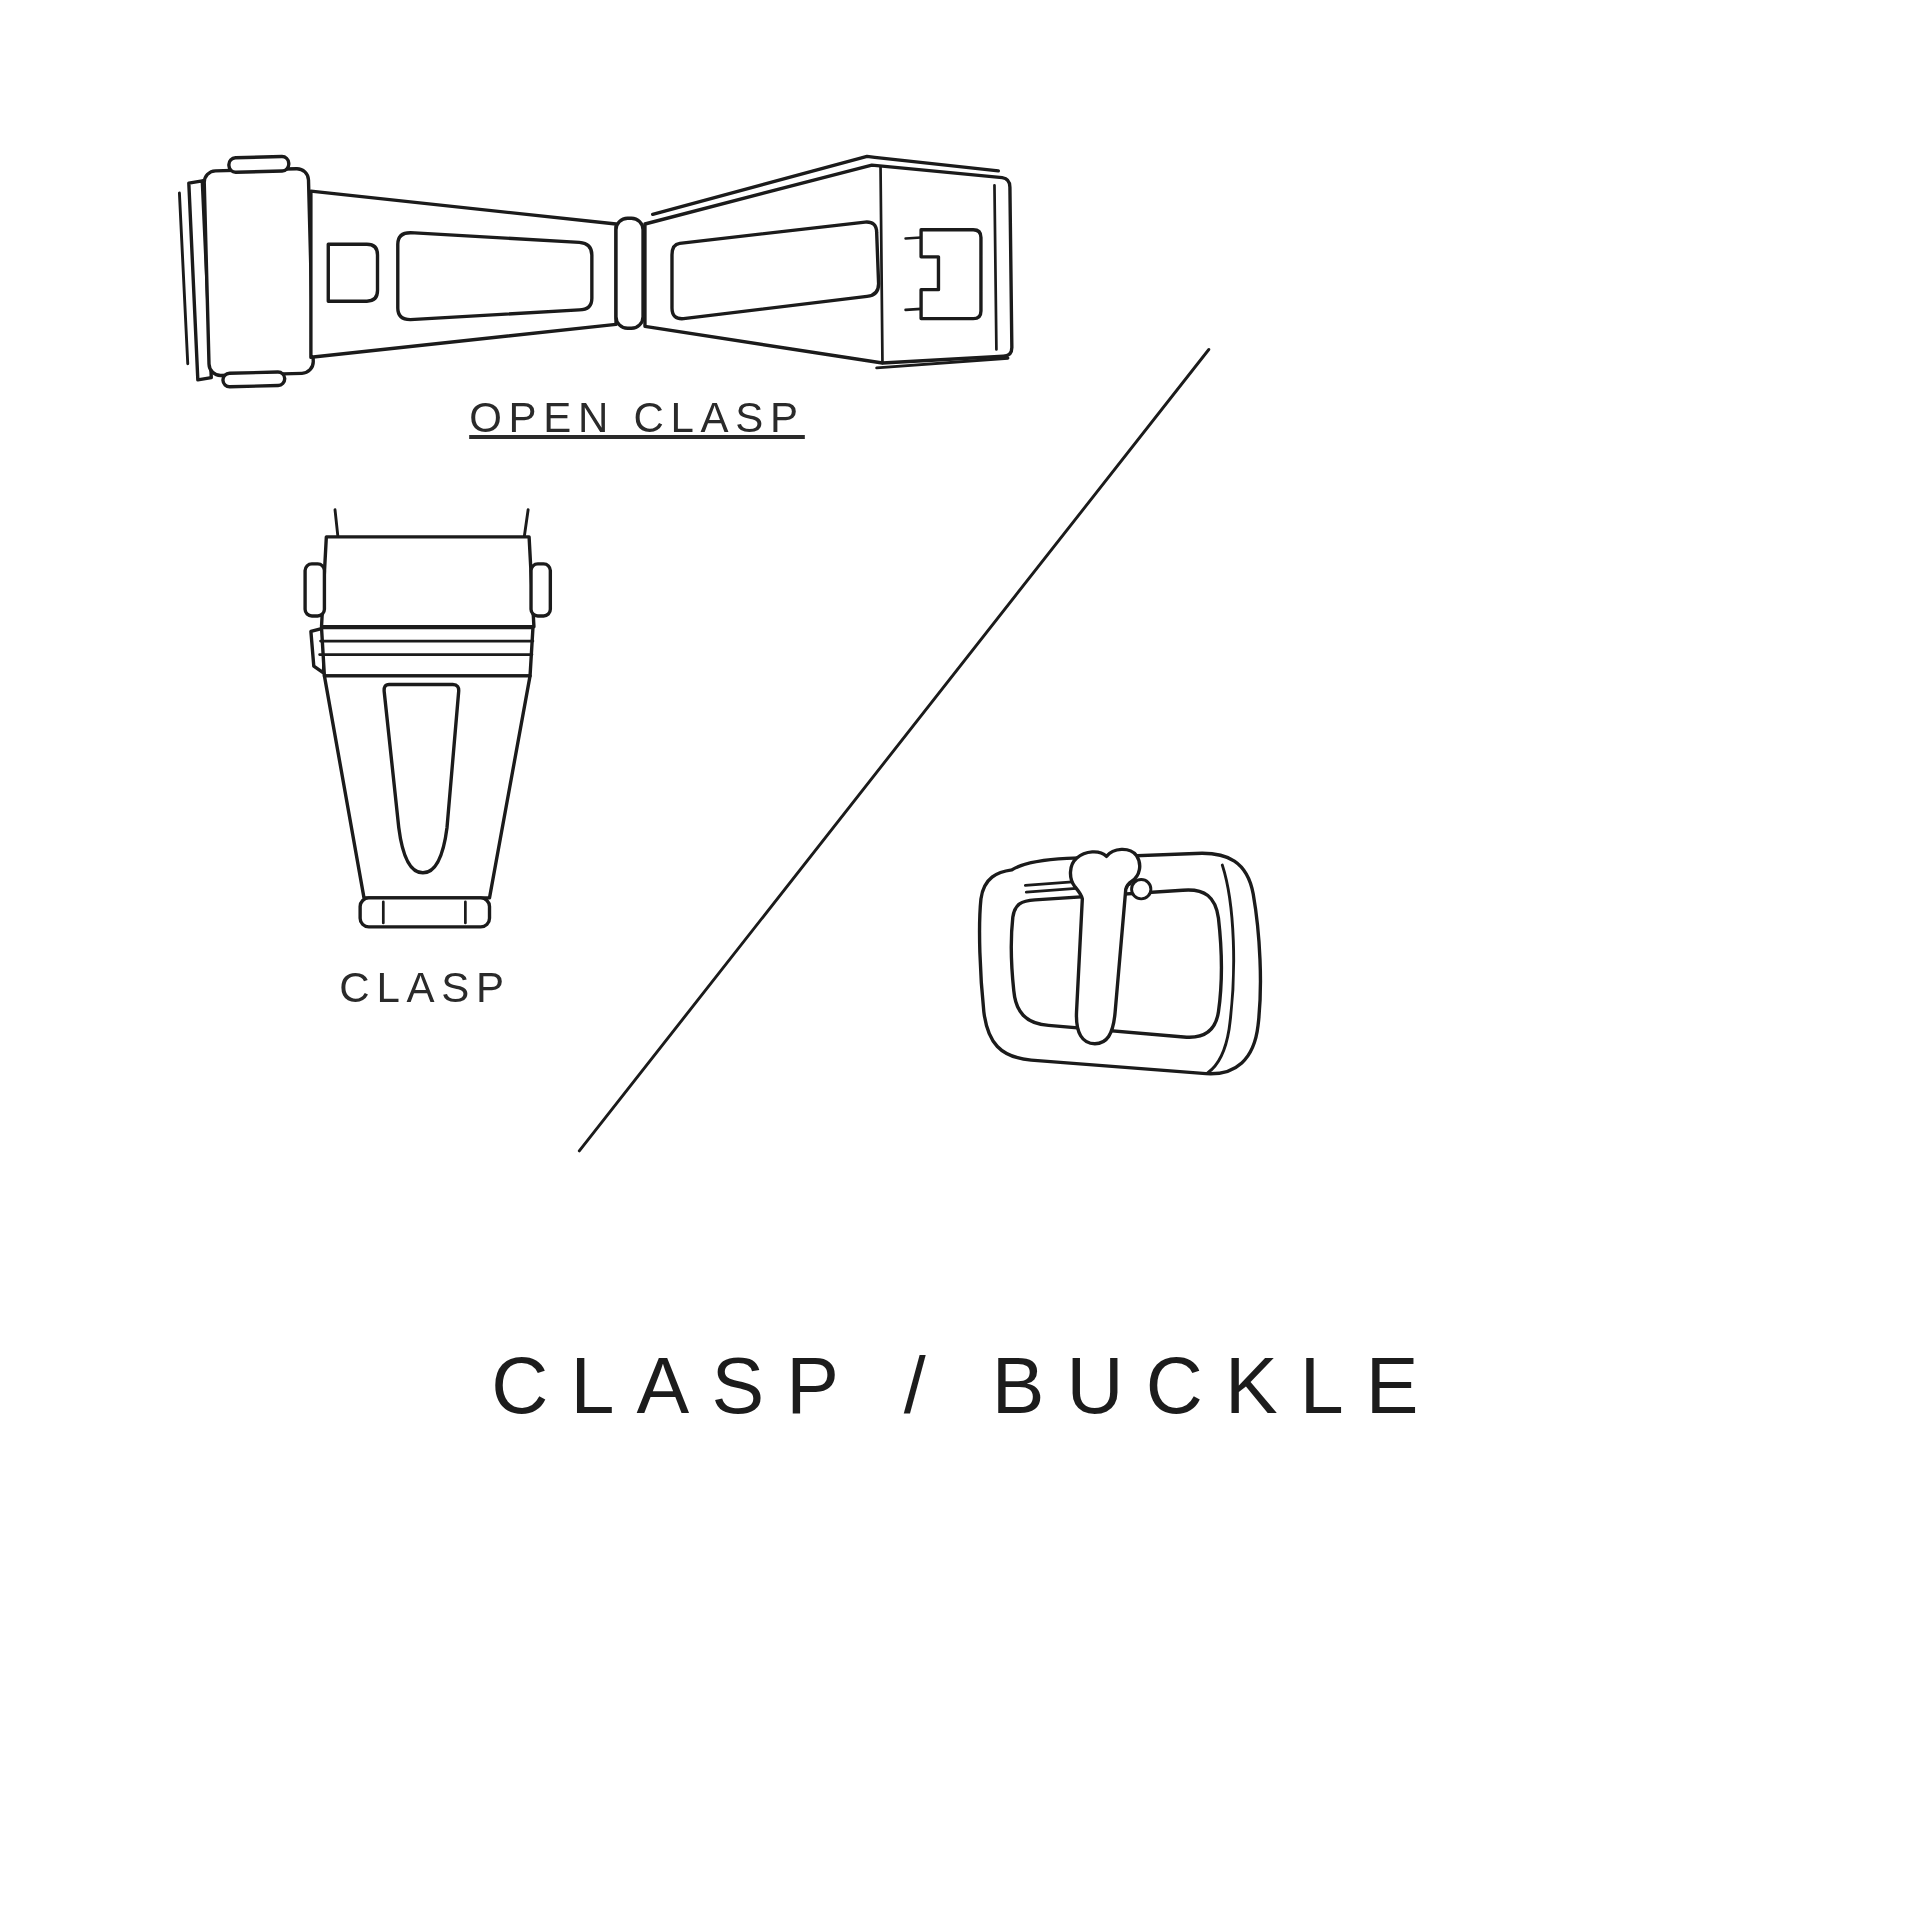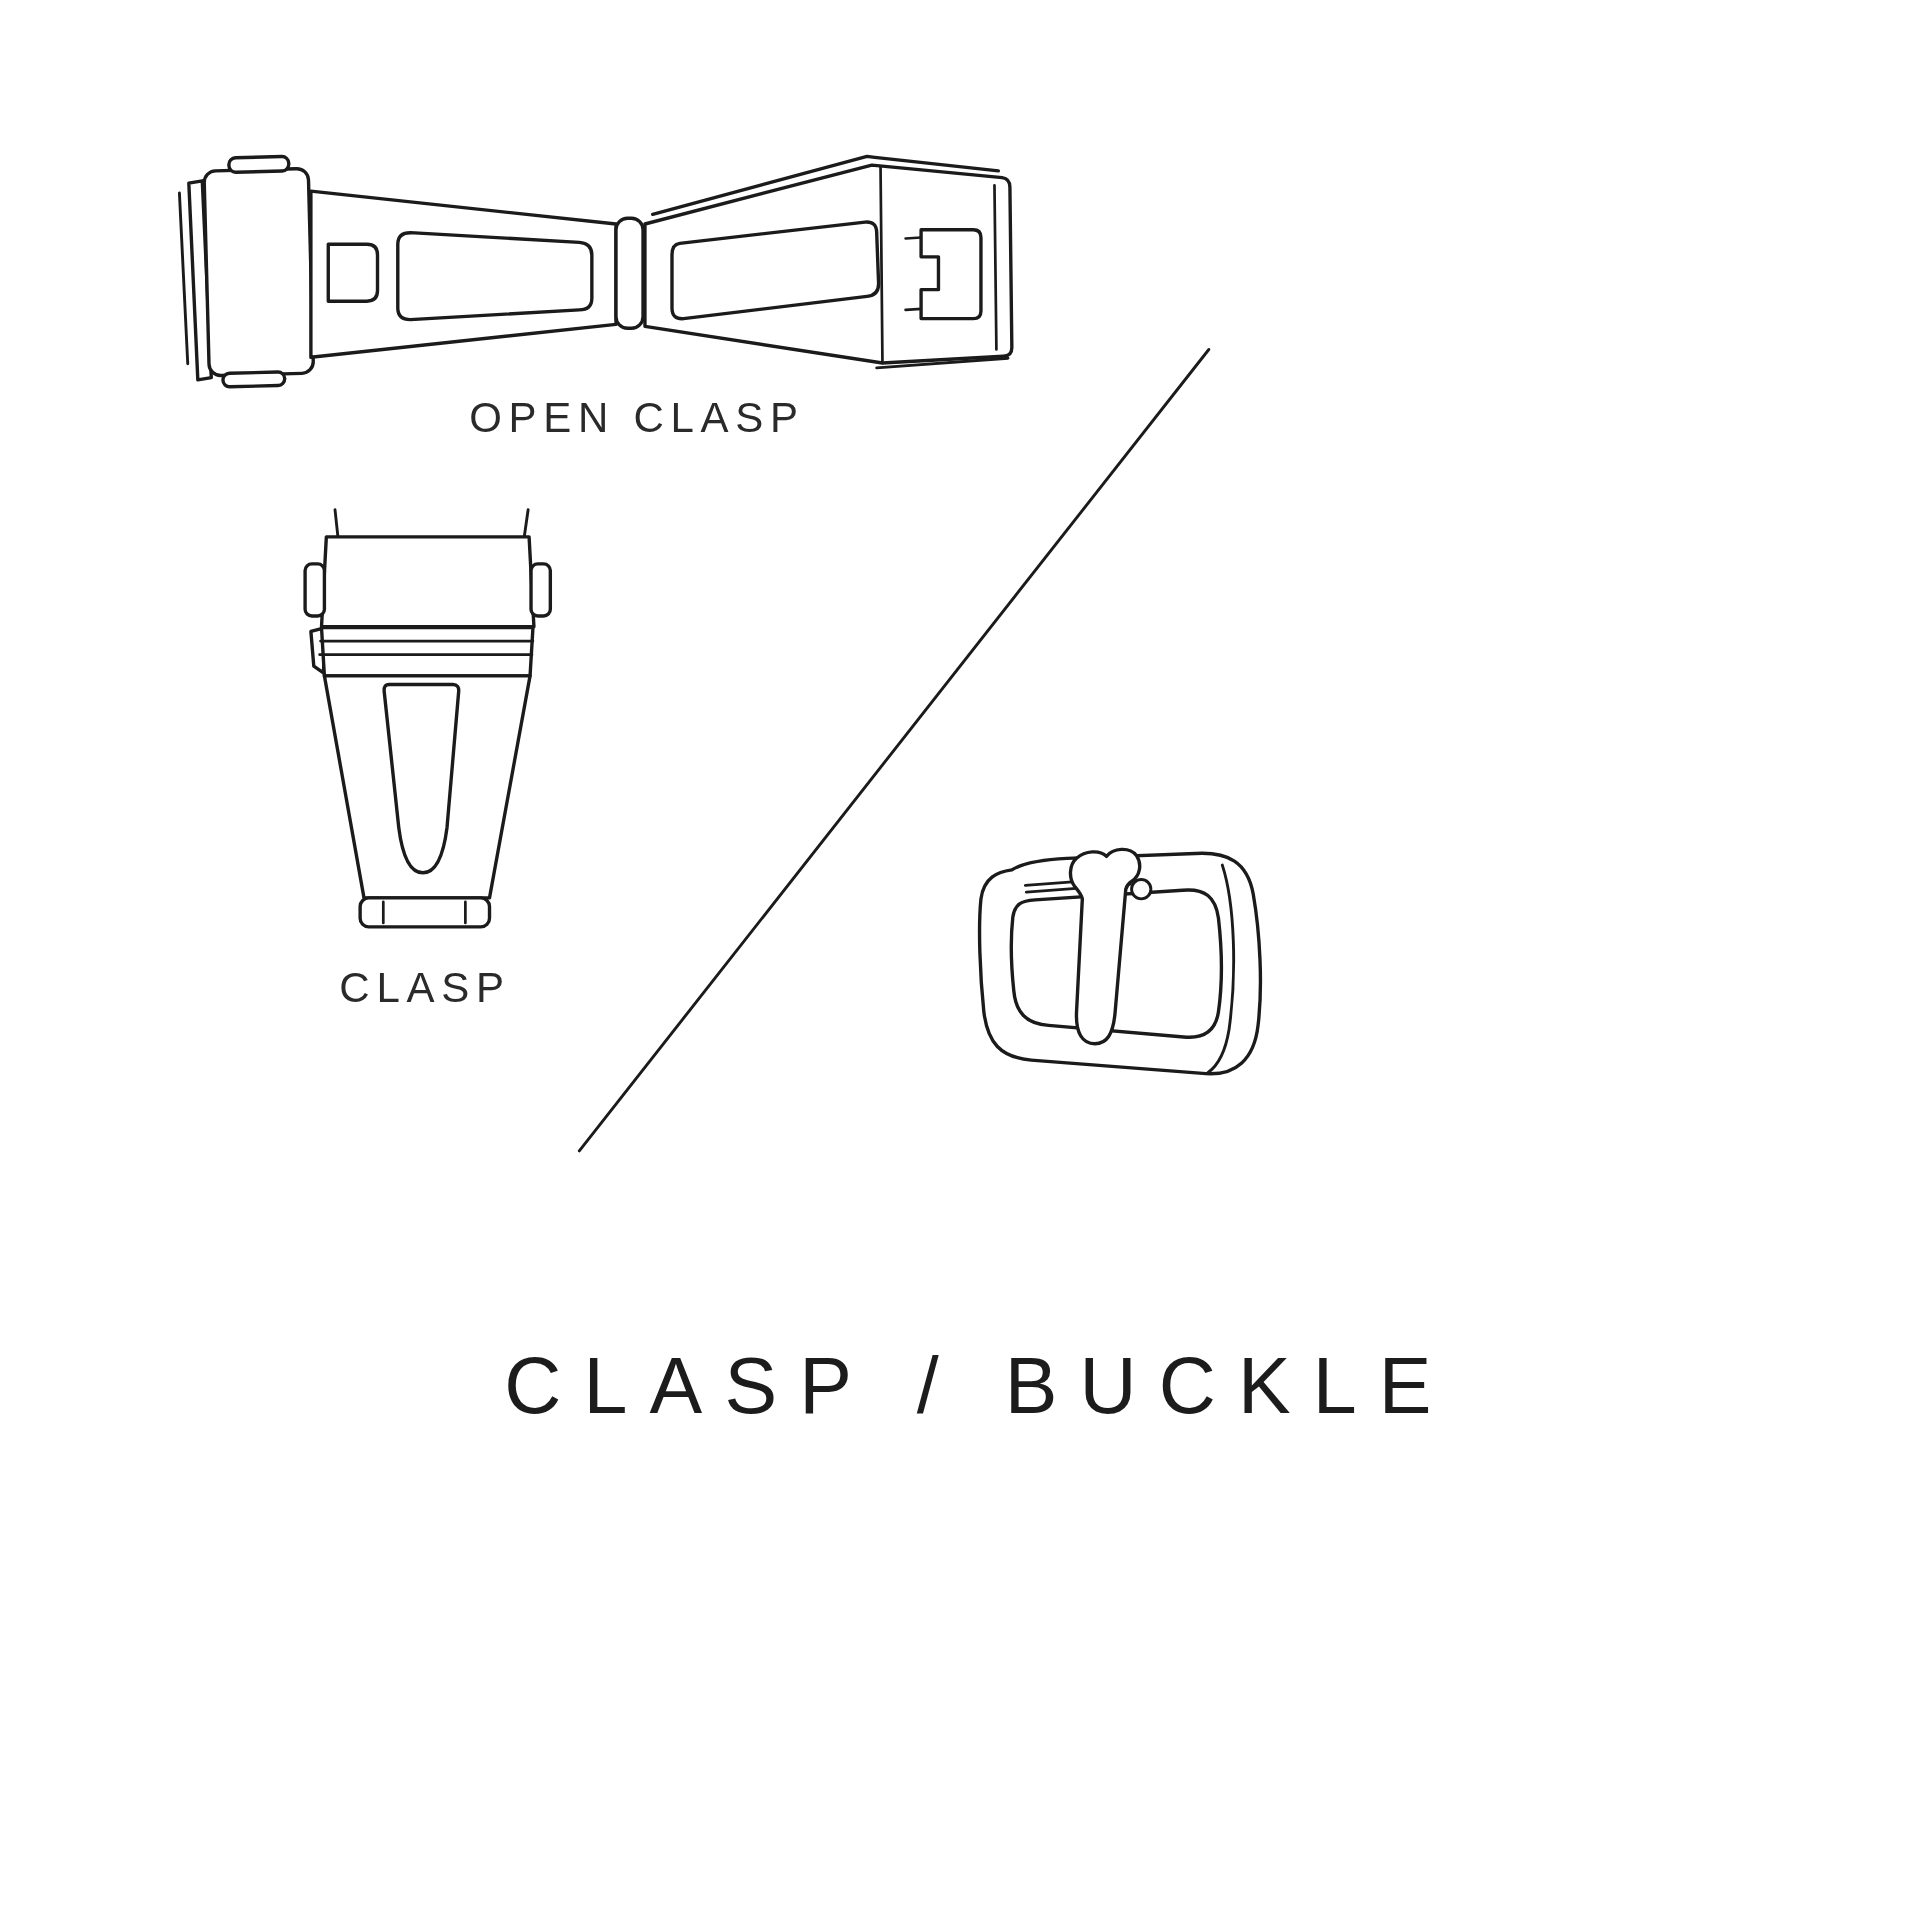--- a/index.html
+++ b/index.html
@@ -25,33 +25,32 @@
   }
   .fig-label {
     position: absolute;
     transform: translateX(-50%);
     font-size: 42px;
     font-weight: 400;
     letter-spacing: 0.16em;
     color: #2a2a2a;
     white-space: nowrap;
   }
-  .label-open { left: 637px; top: 394px; }
+  .label-open { left: 637px; top: 394px; text-decoration: underline; }
   .label-closed { left: 425px; top: 964px; }
   .page-title {
     position: absolute;
     left: 966px;
     top: 1340px;
     transform: translateX(-50%);
     font-size: 79px;
     font-weight: 400;
     letter-spacing: 0.28em;
     color: #1c1c1c;
     white-space: nowrap;
-    margin-left: 13px;
   }
 </style>
 </head>
 <body>
 
 <div class="canvas">
 
   <svg class="art" width="1931" height="1931" viewBox="0 0 2000 2000">
     <g stroke="#1b1b1b" fill="none" stroke-width="3.5" stroke-linejoin="round" stroke-linecap="round">
 

